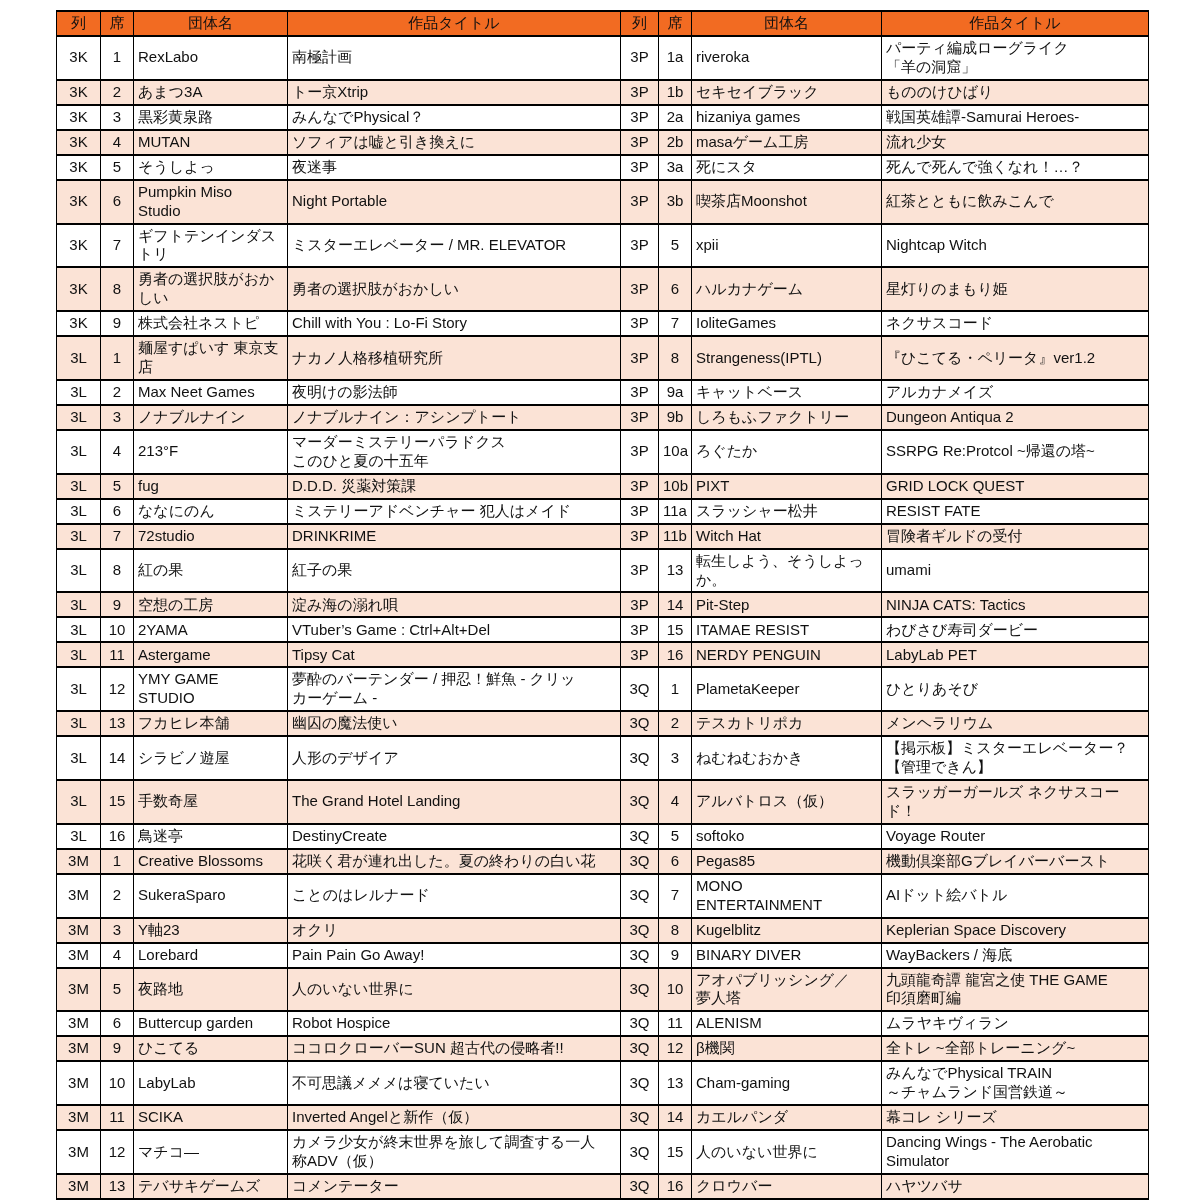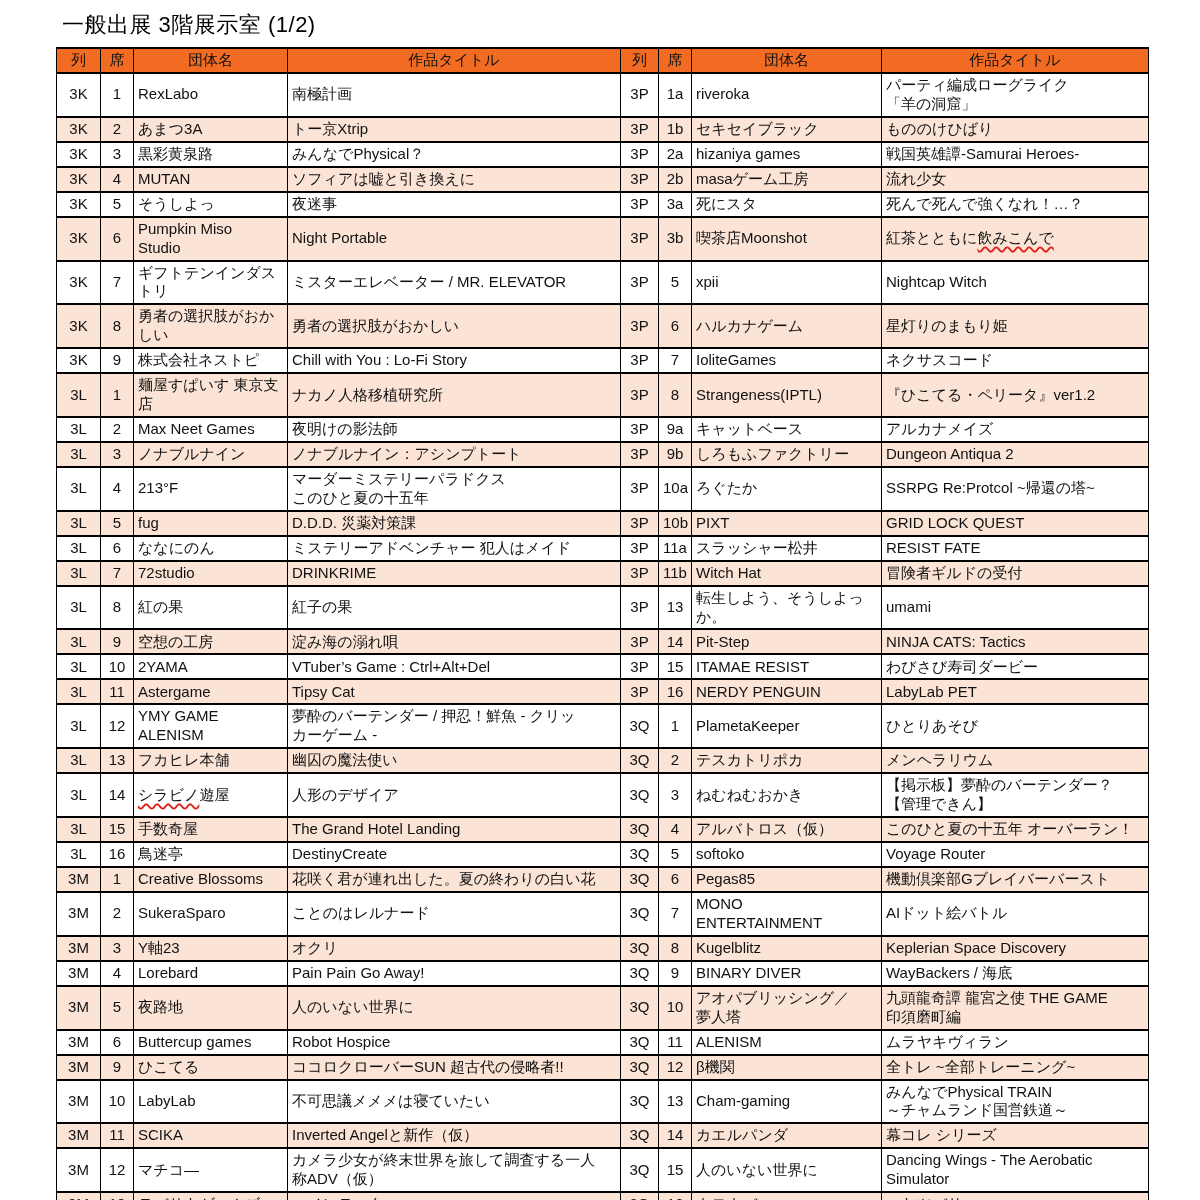--- a/index.html
+++ b/index.html
@@ -48,33 +48,31 @@
     text-align:center;
     height:25px;
     padding:1px 2px;
   }
   td.c-col,td.c-seat{text-align:center;padding:2px 1px;}
   td.c-group,td.c-title{text-align:left;white-space:pre-wrap;word-break:break-word;}
   tbody tr{height:25px;}
   tbody tr:nth-child(even) td{background:var(--stripe);}
   tbody tr:nth-child(odd) td{background:#ffffff;}
   .squiggle{
-    text-decoration:underline;
     text-decoration-style:wavy;
     text-decoration-color:var(--squiggle);
     text-decoration-thickness:1.5px;
     text-underline-offset:3px;
     text-decoration-skip-ink:none;
   }
 </style>
 </head>
 <body>
 
 <div class="page">
-  <h1 class="title">一般出展 3階展示室 (1/2)</h1>
 
   <table class="exhibit">
     <colgroup>
       <col style="width:44px">
         <col style="width:33px">
         <col style="width:154px">
         <col style="width:333px">
       <col style="width:38px">
         <col style="width:33px">
         <col style="width:190px">
@@ -297,21 +295,21 @@
           <td class="c-title">Tipsy Cat</td>
           <td class="c-col">3P</td>
           <td class="c-seat">16</td>
           <td class="c-group">NERDY PENGUIN</td>
           <td class="c-title">LabyLab PET</td>
         </tr>
         <tr>
           <td class="c-col">3L</td>
           <td class="c-seat">12</td>
           <td class="c-group">YMY GAME
-ALENISM</td>
+STUDIO</td>
           <td class="c-title">夢酔のバーテンダー / 押忍！鮮魚 - クリッ
 カーゲーム -</td>
           <td class="c-col">3Q</td>
           <td class="c-seat">1</td>
           <td class="c-group">PlametaKeeper</td>
           <td class="c-title">ひとりあそび</td>
         </tr>
         <tr>
           <td class="c-col">3L</td>
           <td class="c-seat">13</td>
@@ -323,32 +321,32 @@
           <td class="c-title">メンヘラリウム</td>
         </tr>
         <tr>
           <td class="c-col">3L</td>
           <td class="c-seat">14</td>
           <td class="c-group"><span class="squiggle">シラビノ</span>遊屋</td>
           <td class="c-title">人形のデザイア</td>
           <td class="c-col">3Q</td>
           <td class="c-seat">3</td>
           <td class="c-group">ねむねむおかき</td>
-          <td class="c-title">【掲示板】夢酔のバーテンダー？
+          <td class="c-title">【掲示板】ミスターエレベーター？
 【管理できん】</td>
         </tr>
         <tr>
           <td class="c-col">3L</td>
           <td class="c-seat">15</td>
           <td class="c-group">手数奇屋</td>
           <td class="c-title">The Grand Hotel Landing</td>
           <td class="c-col">3Q</td>
           <td class="c-seat">4</td>
           <td class="c-group">アルバトロス（仮）</td>
-          <td class="c-title">このひと夏の十五年 オーバーラン！</td>
+          <td class="c-title">スラッガーガールズ ネクサスコード！</td>
         </tr>
         <tr>
           <td class="c-col">3L</td>
           <td class="c-seat">16</td>
           <td class="c-group">鳥迷亭</td>
           <td class="c-title">DestinyCreate</td>
           <td class="c-col">3Q</td>
           <td class="c-seat">5</td>
           <td class="c-group">softoko</td>
           <td class="c-title">Voyage Router</td>
@@ -402,21 +400,21 @@
           <td class="c-col">3Q</td>
           <td class="c-seat">10</td>
           <td class="c-group">アオパブリッシング／
 夢人塔</td>
           <td class="c-title">九頭龍奇譚 龍宮之使 THE GAME
 印須磨町編</td>
         </tr>
         <tr>
           <td class="c-col">3M</td>
           <td class="c-seat">6</td>
-          <td class="c-group">Buttercup games</td>
+          <td class="c-group">Buttercup garden</td>
           <td class="c-title">Robot Hospice</td>
           <td class="c-col">3Q</td>
           <td class="c-seat">11</td>
           <td class="c-group">ALENISM</td>
           <td class="c-title">ムラヤキヴィラン</td>
         </tr>
         <tr>
           <td class="c-col">3M</td>
           <td class="c-seat">9</td>
           <td class="c-group">ひこてる</td>

